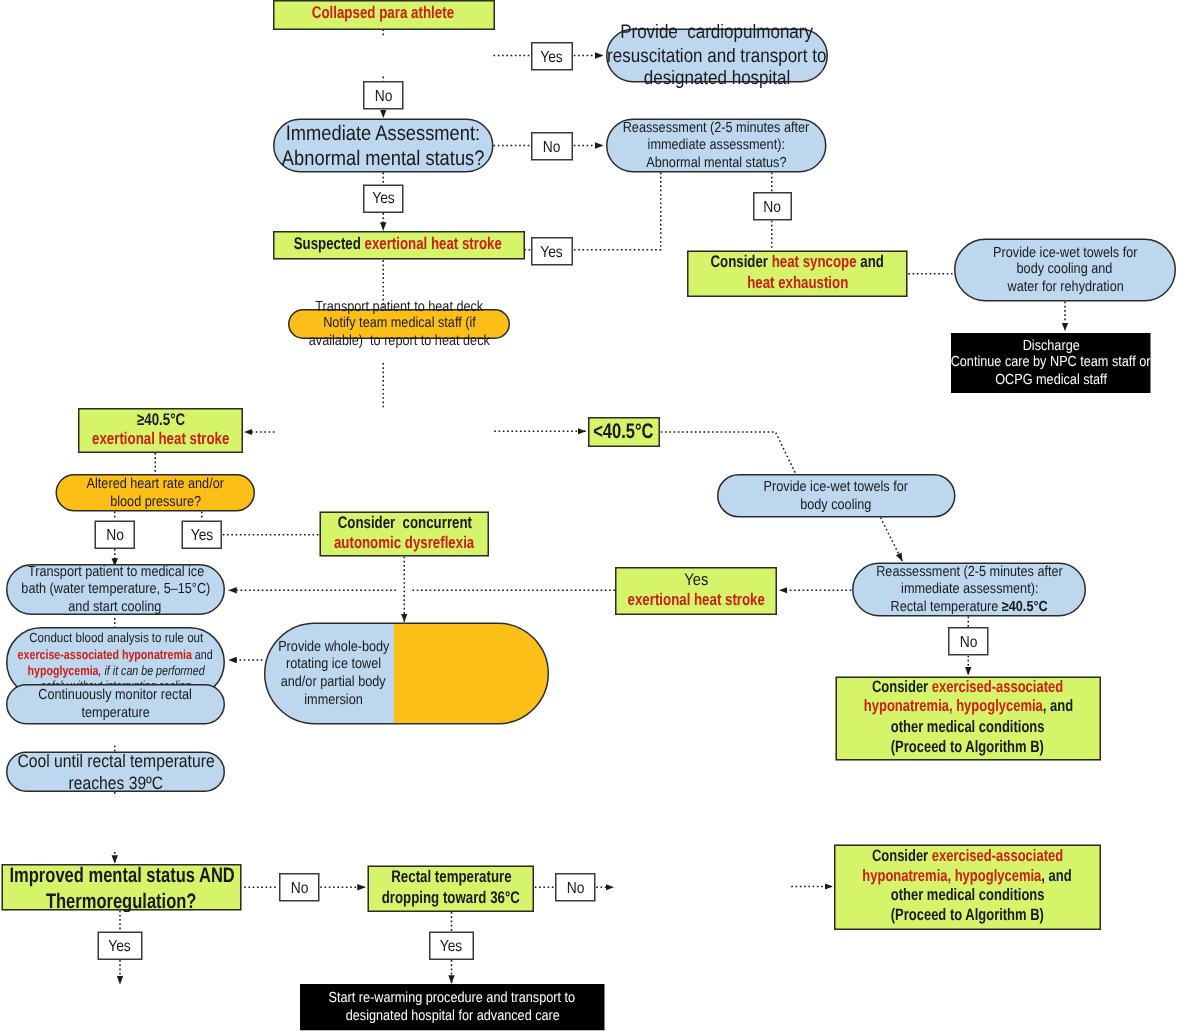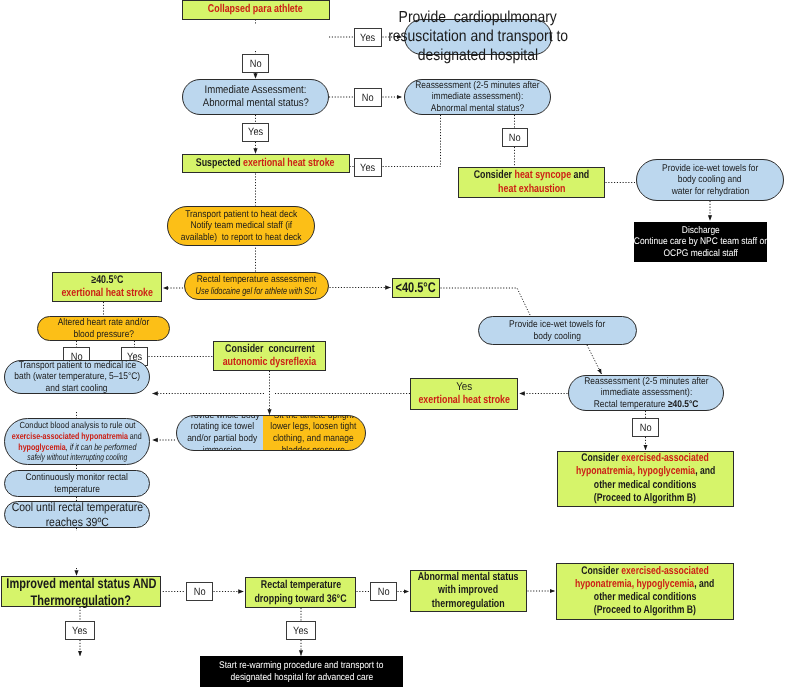--- a/index.html
+++ b/index.html
@@ -93,49 +93,45 @@
 
   <div class="node green" style="left:181.5px;top:-0.4px;width:148px;height:19.9px;font-size:11.3px">
     <span class="red">Collapsed para athlete</span>
   </div>
 
 
   <div class="yn" style="left:242px;top:54px;width:27px;height:19px">
     <span>No</span>
   </div>
 
-  <div class="node blue pill" style="left:182px;top:79px;width:147px;height:36px;font-size:11px">
+  <div class="node blue pill" style="left:182px;top:79px;width:147px;height:36px;font-size:14px">
     <span>Immediate Assessment:</span>
     <span>Abnormal mental status?</span>
   </div>
 
   <div class="yn" style="left:241.5px;top:122.5px;width:27.5px;height:19.5px">
     <span>Yes</span>
   </div>
 
   <div class="node green" style="left:181.5px;top:154px;width:168px;height:19px;font-size:11.25px">
     <span><span>Suspected </span><span class="red">exertional heat stroke</span></span>
   </div>
 
-  <div class="node orange pill" style="left:167px;top:206px;width:148px;height:40px;font-size:9.7px">
+  <div class="node orange pill" style="left:192px;top:206px;width:148px;height:20px;font-size:9.7px">
     <span>Transport patient to heat deck</span>
     <span>Notify team medical staff (if</span>
     <span>available)  to report to heat deck</span>
   </div>
 
-  <div class="node orange pill" style="left:184px;top:272px;width:145px;height:28px;font-size:9.7px">
-    <span>Rectal temperature assessment</span>
-    <span class="ital">Use lidocaine gel for athlete with SCI</span>
-  </div>
 
   <div class="yn" style="left:354px;top:28px;width:28px;height:19px">
     <span>Yes</span>
   </div>
 
-  <div class="node blue pill" style="left:404px;top:18.5px;width:148px;height:36px;font-size:16px">
+  <div class="node blue pill" style="left:404px;top:18.5px;width:148px;height:36px;font-size:13px">
     <span>Provide  cardiopulmonary</span>
     <span>resuscitation and transport to</span>
     <span>designated hospital</span>
   </div>
 
   <div class="yn" style="left:354px;top:88px;width:28px;height:19px">
     <span>No</span>
   </div>
 
   <div class="node blue pill" style="left:404px;top:79px;width:147px;height:36px;font-size:9.7px">
@@ -193,61 +189,54 @@
   <div class="node green" style="left:213px;top:341px;width:113px;height:30px;font-size:11.25px">
     <span>Consider  concurrent</span>
     <span class="red">autonomic dysreflexia</span>
   </div>
 
   <div class="node blue pill" style="left:478px;top:316px;width:159px;height:29px;font-size:9.7px">
     <span>Provide ice-wet towels for</span>
     <span>body cooling</span>
   </div>
 
-  <div class="node blue pill" style="left:4px;top:360px;width:146px;height:34px;font-size:9.7px">
+  <div class="node blue pill" style="left:4px;top:376px;width:146px;height:34px;font-size:9.7px">
     <span>Transport patient to medical ice</span>
     <span>bath (water temperature, 5–15°C)</span>
     <span>and start cooling</span>
   </div>
 
   <div class="node blue pill" style="left:4px;top:418px;width:146px;height:47px;font-size:8.84px">
     <span>Conduct blood analysis to rule out</span>
     <span class="mix"><span class="red" style="font-weight:bold">exercise-associated hyponatremia</span><span> and</span></span>
     <span class="mix"><span class="red" style="font-weight:bold">hypoglycemia</span><span class="ital">, if it can be performed</span></span>
     <span class="ital">safely without interrupting cooling</span>
   </div>
 
-  <div class="node blue pill" style="left:4px;top:470px;width:146px;height:27px;font-size:9.7px">
+  <div class="node blue pill" style="left:4px;top:456px;width:146px;height:27px;font-size:9.7px">
     <span>Continuously monitor rectal</span>
     <span>temperature</span>
   </div>
 
   <div class="node blue pill" style="left:4px;top:501px;width:146px;height:27px;font-size:12px">
     <span>Cool until rectal temperature</span>
     <span>reaches 39ºC</span>
   </div>
 
 
-  <div class="node blue pill" style="left:175.5px;top:415px;width:190px;height:36px;font-size:9.7px;
+  <div class="node blue pill" style="left:175.5px;top:415px;width:190px;height:68px;font-size:9.7px;
        background:linear-gradient(to right,#bcd7ee 0,#bcd7ee 85.5px,#fcbf17 85.5px,#fcbf17 100%);
        justify-content:center;overflow:hidden;padding:0">
     <div style="position:absolute;left:3px;top:0;width:85.5px;height:100%;display:flex;flex-direction:column;
          align-items:center;justify-content:center">
       <span>Provide whole-body</span>
       <span>rotating ice towel</span>
       <span>and/or partial body</span>
       <span>immersion</span>
     </div>
-    <div style="position:absolute;left:86px;top:0;width:102px;height:100%;display:flex;flex-direction:column;
-         align-items:center;justify-content:center">
-      <span>Sit the athlete upright</span>
-      <span>lower legs, loosen tight</span>
-      <span>clothing, and manage</span>
-      <span>bladder pressure</span>
-    </div>
   </div>
 
   <div class="node green" style="left:410px;top:378px;width:108px;height:32px;font-size:11.25px">
     <span class="nb">Yes</span>
     <span class="red">exertional heat stroke</span>
   </div>
 
   <div class="node blue pill" style="left:568px;top:375px;width:156px;height:36px;font-size:9.7px">
     <span>Reassessment (2-5 minutes after</span>
     <span>immediate assessment):</span>
@@ -276,25 +265,20 @@
 
   <div class="node green" style="left:245px;top:577px;width:111px;height:31px;font-size:11.25px">
     <span>Rectal temperature</span>
     <span>dropping toward 36°C</span>
   </div>
 
   <div class="yn" style="left:370px;top:582px;width:27px;height:19px">
     <span>No</span>
   </div>
 
-  <div class="node green" style="left:410px;top:570px;width:117px;height:42px;font-size:11.25px">
-    <span>Abnormal mental status</span>
-    <span>with improved</span>
-    <span>thermoregulation</span>
-  </div>
 
   <div class="node green" style="left:556px;top:563px;width:177.5px;height:56.5px;font-size:11px">
     <span><span>Consider </span><span class="red">exercised-associated</span></span>
     <span><span class="red">hyponatremia, hypoglycemia</span><span>, and</span></span>
     <span>other medical conditions</span>
     <span>(Proceed to Algorithm B)</span>
   </div>
 
   <div class="yn" style="left:65px;top:621px;width:30px;height:19px">
     <span>Yes</span>

